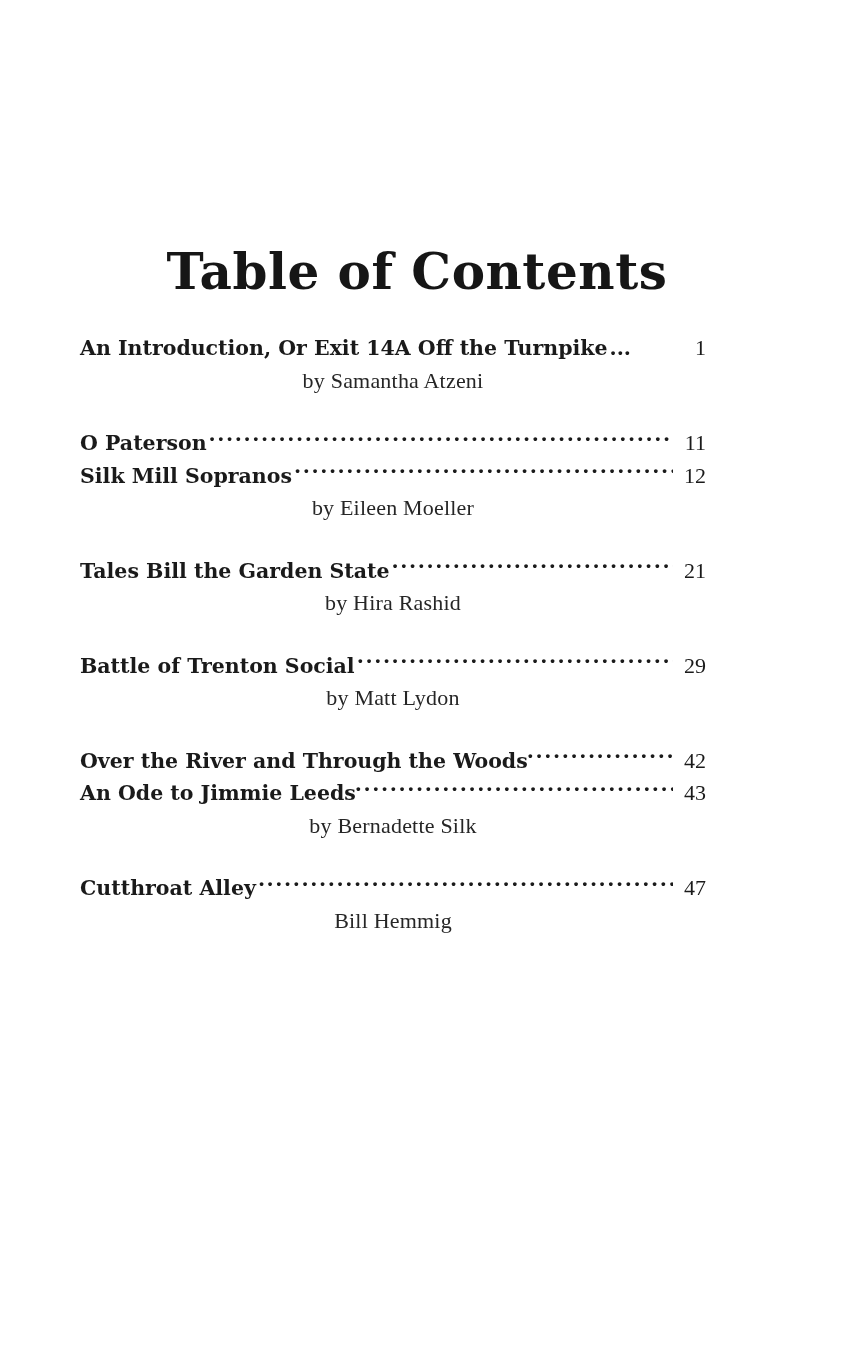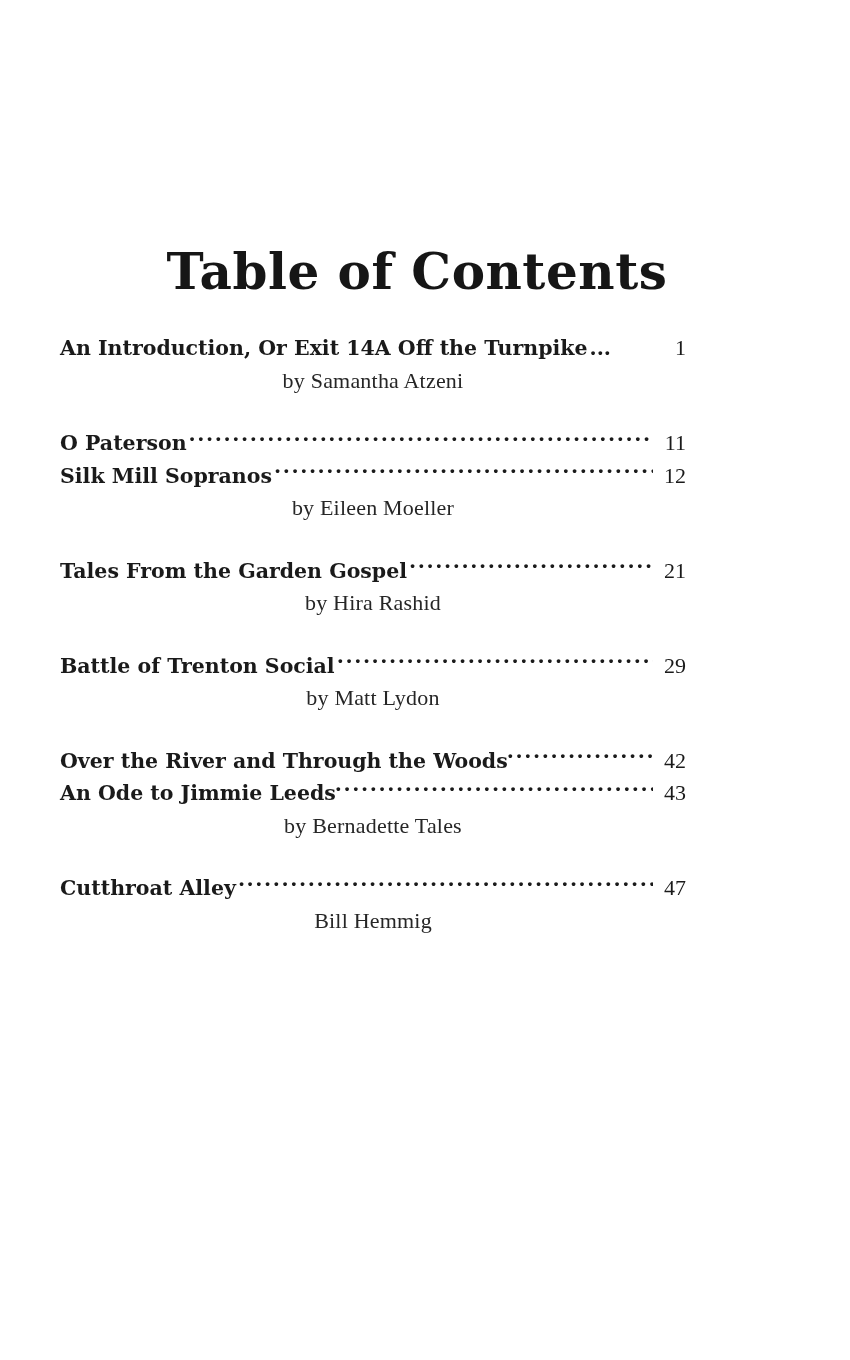--- a/index.html
+++ b/index.html
@@ -27,21 +27,21 @@
     font-family: "DejaVu Serif", "Liberation Serif", serif;
     font-weight: bold;
     font-size: 50px;
     letter-spacing: 0.5px;
     line-height: 1.05;
     color: #161616;
   }
 
   .toc-body {
     position: absolute;
-    left: 60px;
+    left: 80px;
     top: 332px;
     width: 626px;
   }
 
   .group {
     margin-bottom: 31px;
   }
   .group:last-child {
     margin-bottom: 4px;
   }
@@ -141,21 +141,21 @@
         </div>
         <div class="entry">
           <span class="entry-title">Silk Mill Sopranos</span>
           <span class="leader"></span>
           <span class="entry-page">12</span>
         </div>
         <div class="byline">by Eileen Moeller</div>
       </div>
       <div class="group">
         <div class="entry">
-          <span class="entry-title">Tales From the Garden Gospel</span>
+          <span class="entry-title">Tales Bill the Garden State</span>
           <span class="leader"></span>
           <span class="entry-page">21</span>
         </div>
         <div class="byline">by Hira Rashid</div>
       </div>
       <div class="group">
         <div class="entry">
           <span class="entry-title">Battle of Trenton Social</span>
           <span class="leader"></span>
           <span class="entry-page">29</span>
@@ -166,21 +166,21 @@
         <div class="entry tight">
           <span class="entry-title">Over the River and Through the Woods</span>
           <span class="leader"></span>
           <span class="entry-page">42</span>
         </div>
         <div class="entry tight">
           <span class="entry-title">An Ode to Jimmie Leeds</span>
           <span class="leader"></span>
           <span class="entry-page">43</span>
         </div>
-        <div class="byline">by Bernadette Tales</div>
+        <div class="byline">by Bernadette Silk</div>
       </div>
       <div class="group">
         <div class="entry">
           <span class="entry-title">Cutthroat Alley</span>
           <span class="leader"></span>
           <span class="entry-page">47</span>
         </div>
         <div class="byline">Bill Hemmig</div>
       </div>
     </div>

